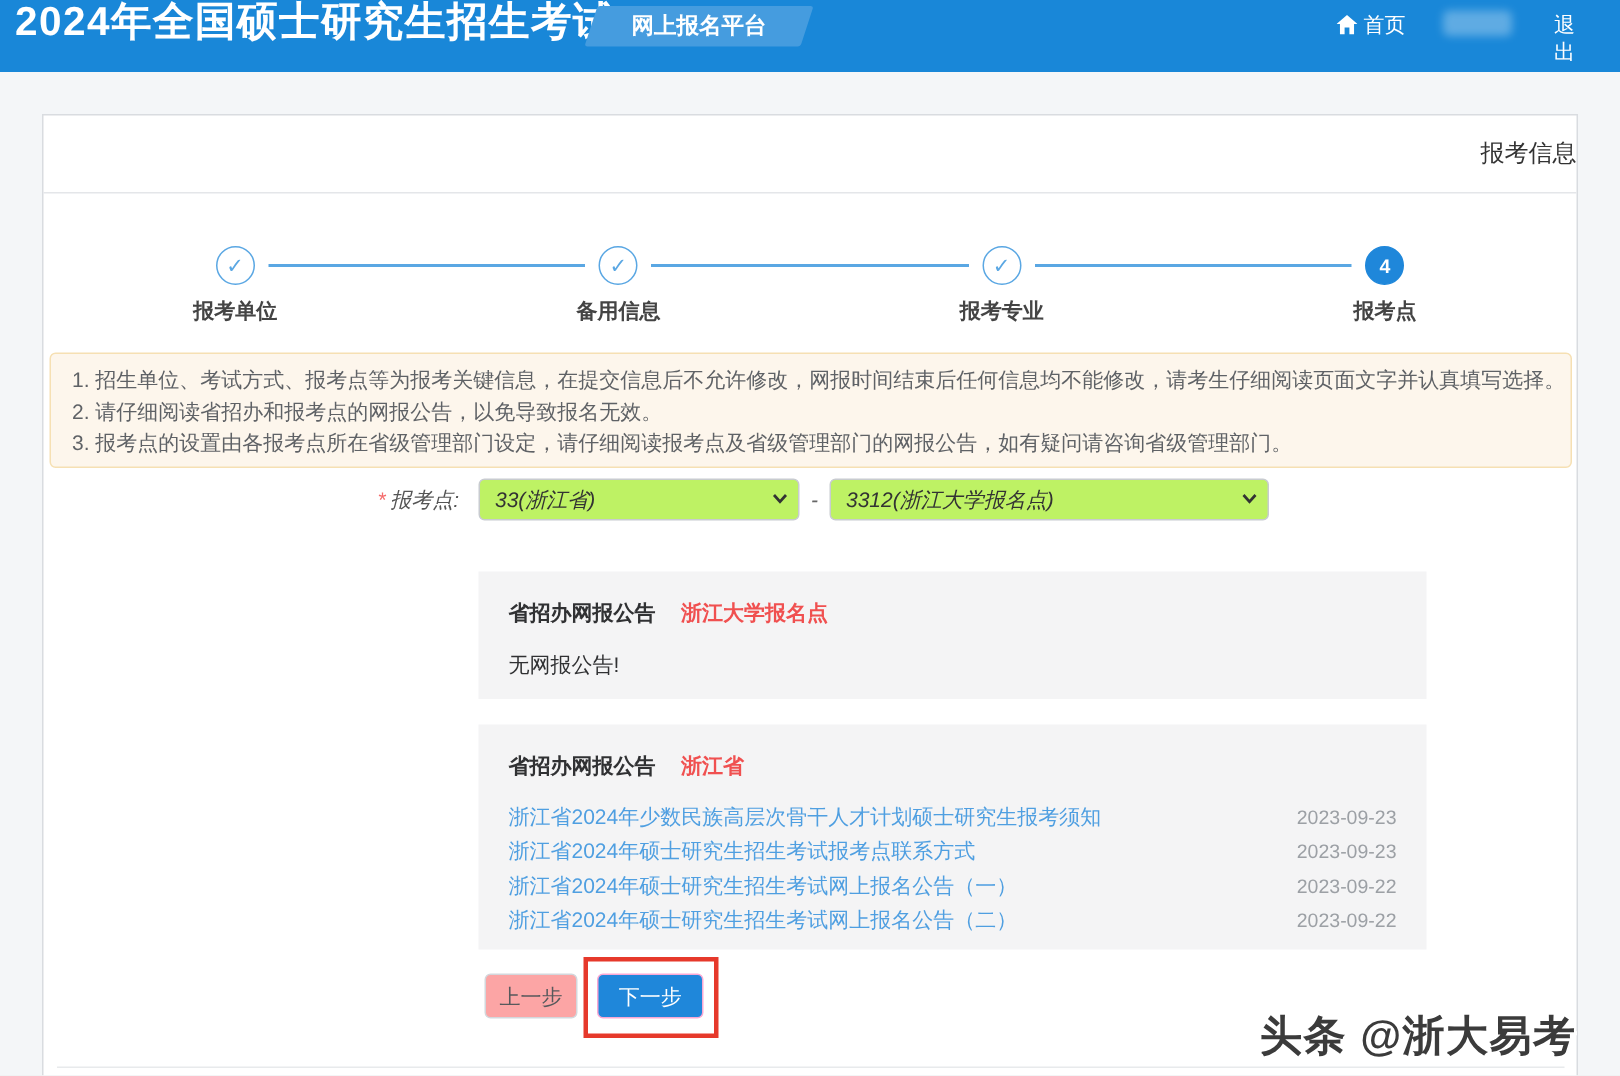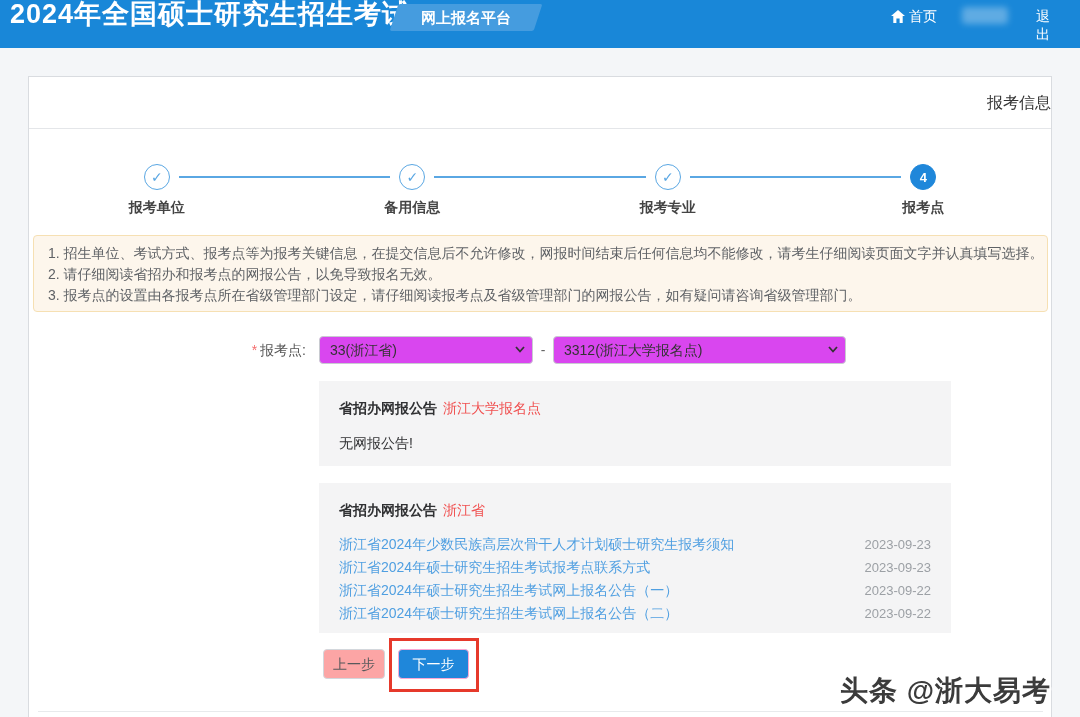--- a/index.html
+++ b/index.html
@@ -46,39 +46,39 @@
                         font-size:13px; font-weight:bold; line-height:26px; }
   .step-label{ margin-top:9px; font-size:14px; font-weight:600; color:#444; }
 
   
   .notice{ position:absolute; left:4px; top:158px; width:1015px; height:77px;
            background:#fdf6ec; border:1px solid #f6e0b3; border-radius:4px;
            padding:7px 14px; }
   .notice p{ font-size:14px; color:#5f6266; line-height:21px; white-space:nowrap; }
 
   
-  .form-row{ position:absolute; left:0; top:258px; width:100%; height:30px; }
+  .form-row{ position:absolute; left:0; top:241px; width:100%; height:30px;font-style:italic; }
   .form-label{ position:absolute; left:0; top:0; width:277px; text-align:right;
                font-size:14px; color:#555; line-height:30px; }
   .req{ color:#f56c6c; margin-right:3px; }
-  .select{ position:absolute; top:1px; height:28px; background:#d946ef;
+  .select{ position:absolute; top:1px; height:28px; background:#bef264;
            border:1px solid #c8cbd0; border-radius:4px; font-size:14px; color:#333;
            line-height:26px; padding:0 24px 0 10px; cursor:pointer; }
   .select-province{ left:290px; width:214px; }
   .select-site{ left:524px; width:293px; }
   .select .caret{ position:absolute; right:7px; top:9px; }
   .dash{ position:absolute; left:504px; top:0; width:20px; text-align:center;
          color:#666; line-height:30px; font-size:14px; }
 
   
   .gray-box{ position:absolute; left:290px; width:632px; background:#f4f4f5; padding:19px 20px; }
   .box-site{ top:304px; height:85px; }
   .box-province{ top:406px; height:150px; }
   .box-head{ font-size:14px; color:#303133; font-weight:bold; }
-  .box-head .hl{ color:#f05050; font-weight:normal; margin-left:6px; }
+  .box-head .hl{ color:#f05050; font-weight:bold; margin-left:17px; }
   .box-body{ margin-top:17px; font-size:14px; color:#303133; }
   .ann-list{ margin-top:13px; }
   .ann-row{ display:flex; justify-content:space-between; align-items:center; height:23px; }
   .ann-link{ font-size:14px; color:#4f9fe1; cursor:pointer; white-space:nowrap;
              overflow:hidden; text-overflow:ellipsis; max-width:470px; }
   .ann-date{ font-size:13px; color:#9ca0a5; }
 
   
   .btn{ position:absolute; height:30px; border-radius:4px; font-size:14px;
         text-align:center; line-height:28px; cursor:pointer; }

